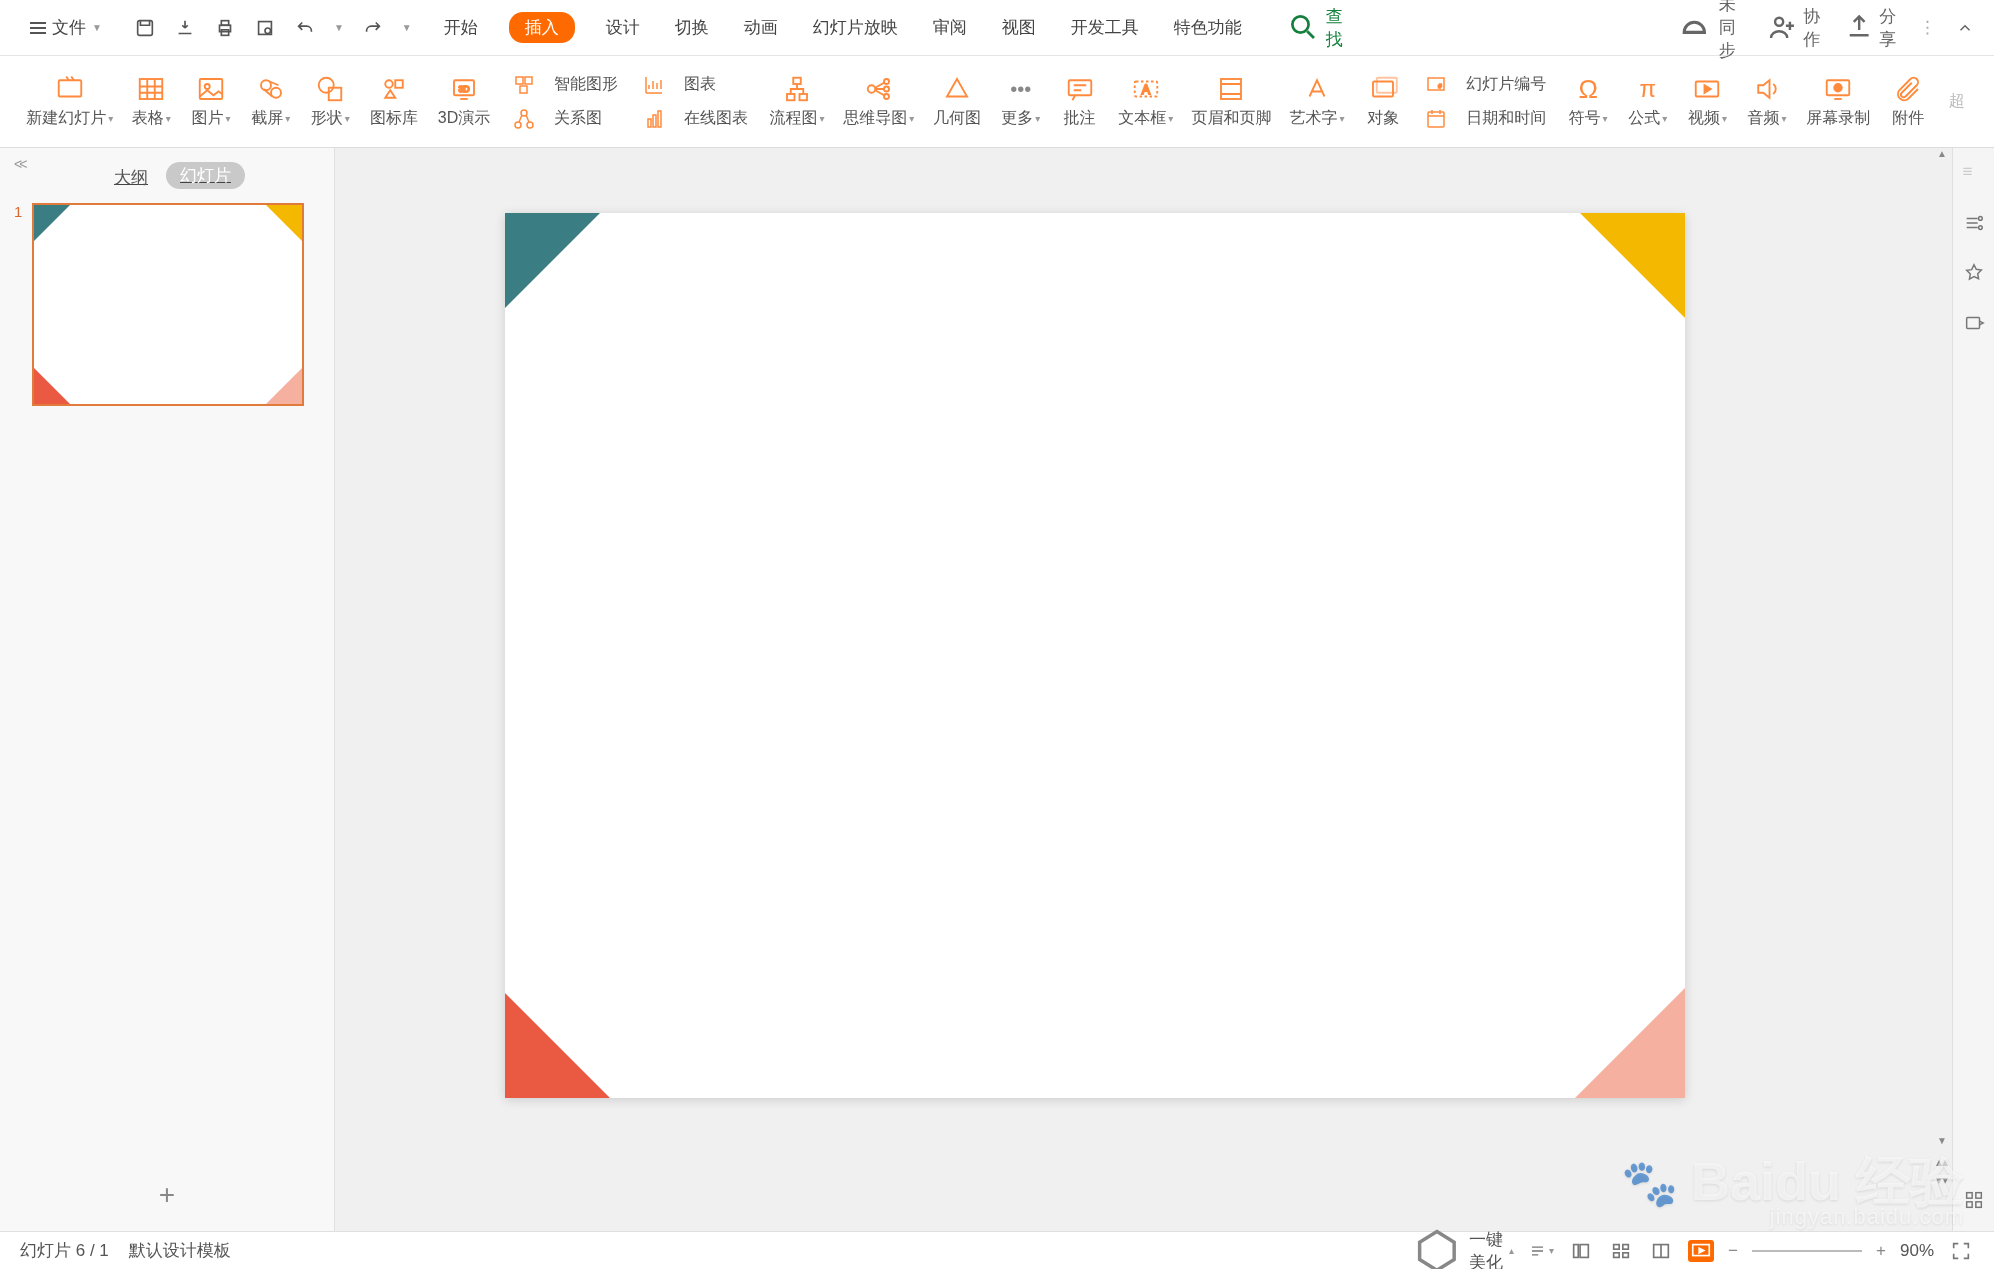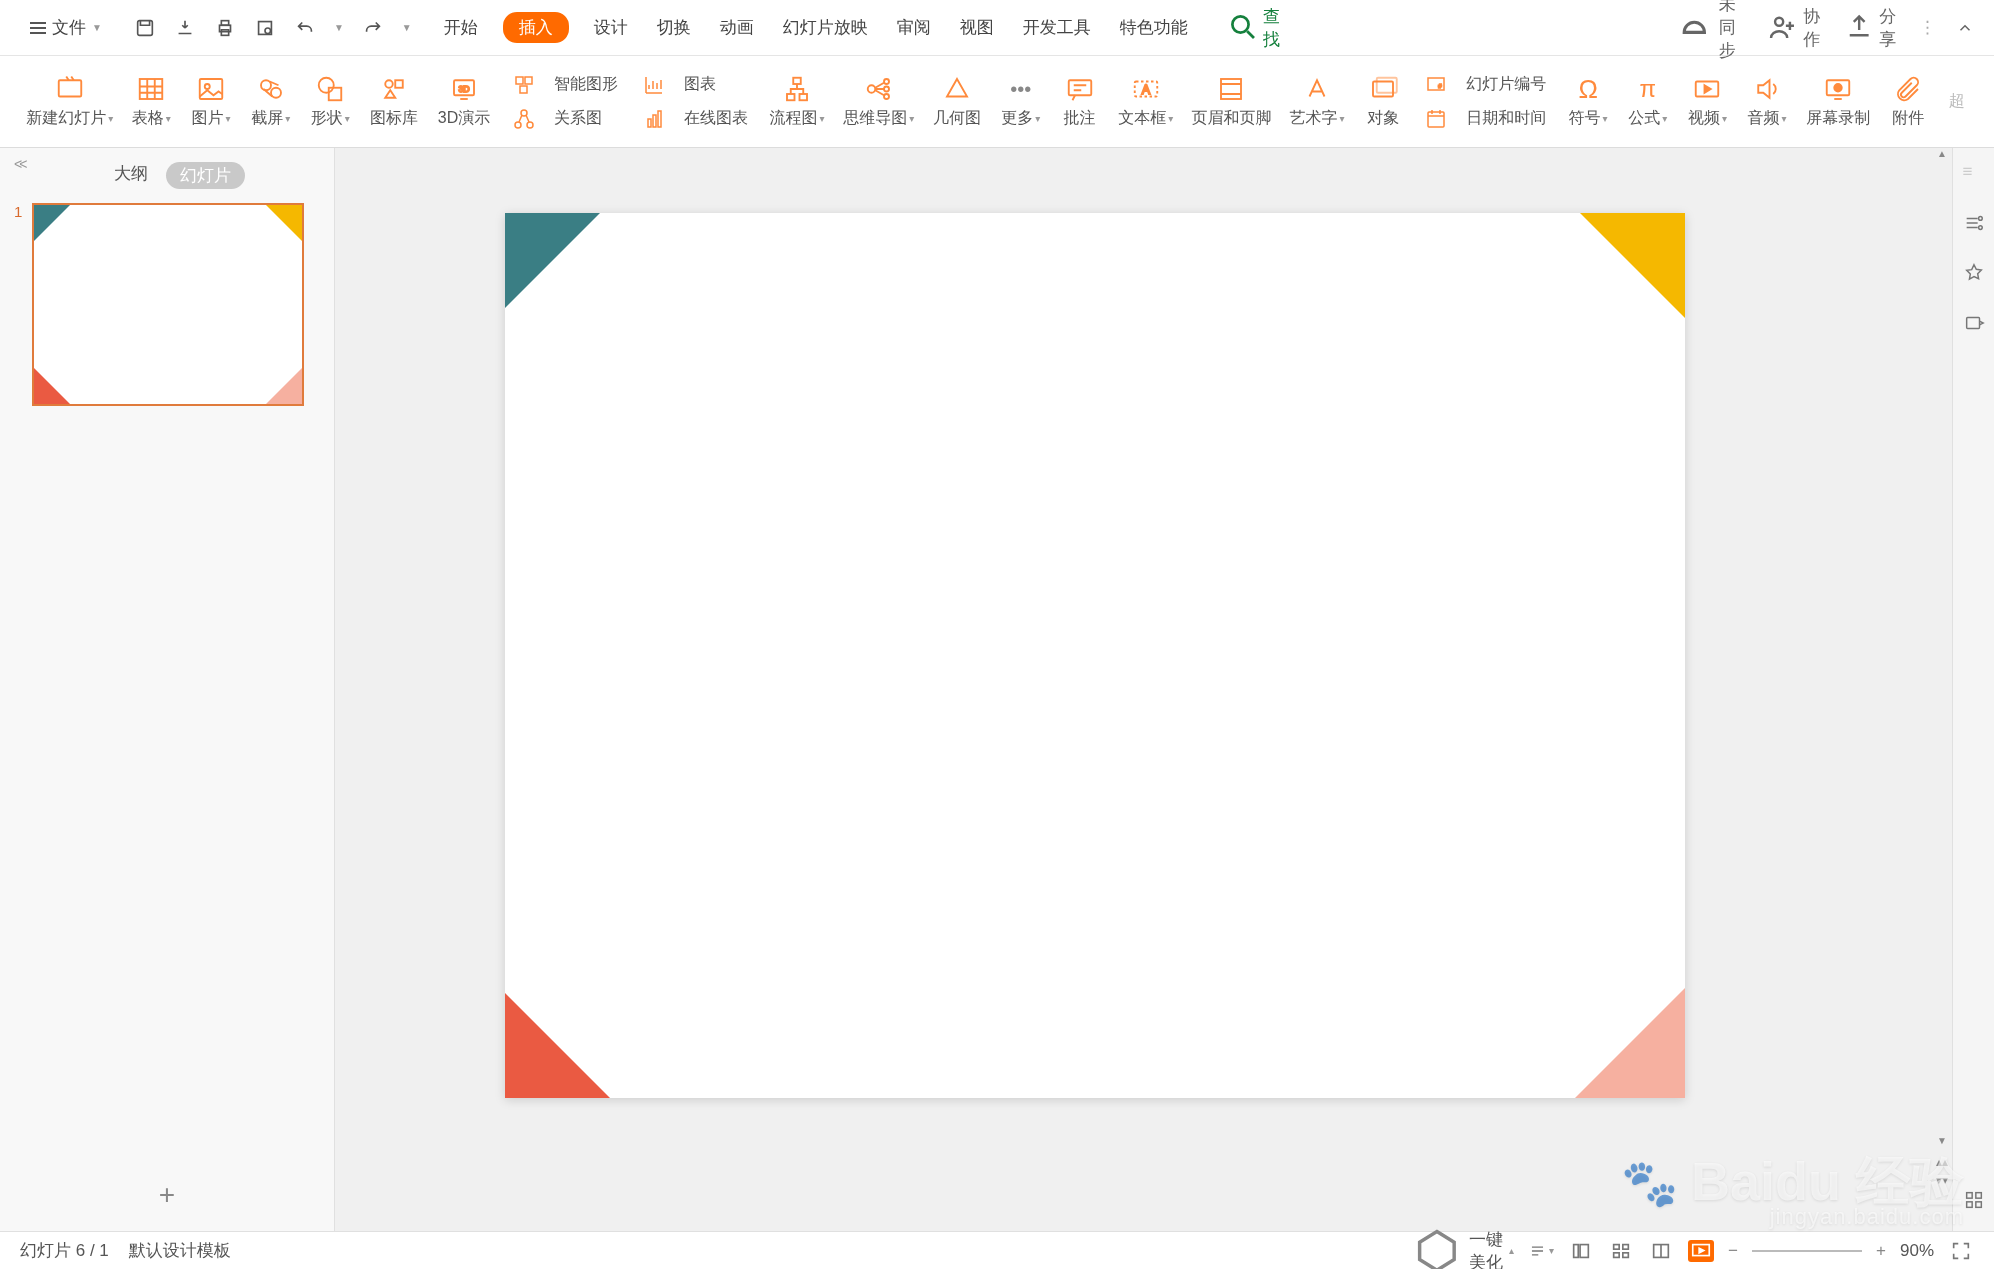--- a/index.html
+++ b/index.html
@@ -5,40 +5,40 @@
 * { box-sizing: border-box; margin: 0; padding: 0; font-family: "Microsoft YaHei", Arial, sans-serif; }
 body { background: #f2f2f2; width: 1994px; height: 1269px; overflow: hidden; font-size: 17px; color: #444; }
 
 
 .menu-bar { height: 56px; background: #fff; display: flex; align-items: center; padding: 0 20px; border-bottom: 1px solid #e5e5e5; gap: 8px; }
 .file-btn { display: flex; align-items: center; gap: 6px; padding: 4px 10px; margin-right: 14px; cursor: pointer; }
 .hamburger { display: inline-block; width: 16px; height: 12px; border-top: 2px solid #555; border-bottom: 2px solid #555; position: relative; }
 .hamburger::after { content: ""; position: absolute; top: 3px; left: 0; right: 0; border-top: 2px solid #555; }
 .qat { display: flex; align-items: center; gap: 18px; margin-right: 20px; }
 .qat-icon { width: 22px; height: 22px; cursor: pointer; color: #555; }
-.tabs { display: flex; align-items: center; gap: 21px; }
+.tabs { display: flex; align-items: center; gap: 27px; text-align: right; }
 .tab { padding: 6px 4px; cursor: pointer; color: #444; }
 .tab.active { background: #ff6a00; color: #fff; border-radius: 14px; padding: 4px 16px; }
 .menu-right { margin-left: auto; display: flex; align-items: center; gap: 20px; color: #666; }
 .menu-right .ritem { display: flex; align-items: center; gap: 4px; cursor: pointer; }
 
 
 .ribbon { height: 92px; background: #fff; display: flex; align-items: center; padding: 0 20px; border-bottom: 1px solid #dcdcdc; gap: 4px; }
 .ribbon-btn { display: flex; flex-direction: column; align-items: center; padding: 4px 10px; cursor: pointer; color: #555; min-width: 54px; }
 .ribbon-btn .ricon { width: 30px; height: 30px; margin-bottom: 4px; display: flex; align-items: center; justify-content: center; color: #ff8a3c; }
 .ribbon-btn .rlabel { font-size: 16px; white-space: nowrap; display: flex; align-items: center; gap: 2px; }
 .ribbon-btn.inline { flex-direction: row; gap: 18px; min-width: auto; }
 .ribbon-btn.inline .ricon { margin-bottom: 0; width: 24px; height: 24px; }
 .ribbon-col { display: flex; flex-direction: column; gap: 2px; justify-content: center; }
 .drop { font-size: 10px; color: #999; }
 
 
 .workspace { position: absolute; top: 148px; left: 0; right: 0; bottom: 38px; display: flex; }
 .outline-panel { width: 335px; background: #f8f8f8; border-right: 1px solid #e0e0e0; padding: 10px 14px; position: relative; }
-.panel-tabs { display: flex; align-items: flex-start; gap: 18px; margin: 4px 0 14px 100px; }
+.panel-tabs { display: flex; align-items: flex-end; gap: 18px; margin: 4px 0 14px 100px; text-decoration: underline; }
 .panel-tab { cursor: pointer; color: #555; }
 .panel-tab.active { background: #c9c9c9; color: #fff; border-radius: 14px; padding: 2px 14px; }
 .collapse-icon { position: absolute; left: 14px; top: 8px; color: #999; cursor: pointer; font-size: 14px; letter-spacing: -3px; }
 .thumb-row { display: flex; align-items: flex-start; gap: 6px; }
 .thumb-num { color: #d86a2e; font-size: 15px; min-width: 12px; }
 .thumb { width: 272px; height: 203px; background: #fff; border: 2px solid #e07b3c; position: relative; }
 .tri-tl { position: absolute; top: 0; left: 0; width: 0; height: 0; border-top: 36px solid #3a7e84; border-right: 36px solid transparent; }
 .tri-tr { position: absolute; top: 0; right: 0; width: 0; height: 0; border-top: 36px solid #f5b800; border-left: 36px solid transparent; }
 .tri-bl { position: absolute; bottom: 0; left: 0; width: 0; height: 0; border-bottom: 36px solid #ea5a42; border-right: 36px solid transparent; }
 .tri-br { position: absolute; bottom: 0; right: 0; width: 0; height: 0; border-bottom: 36px solid #f6b0a0; border-left: 36px solid transparent; }

